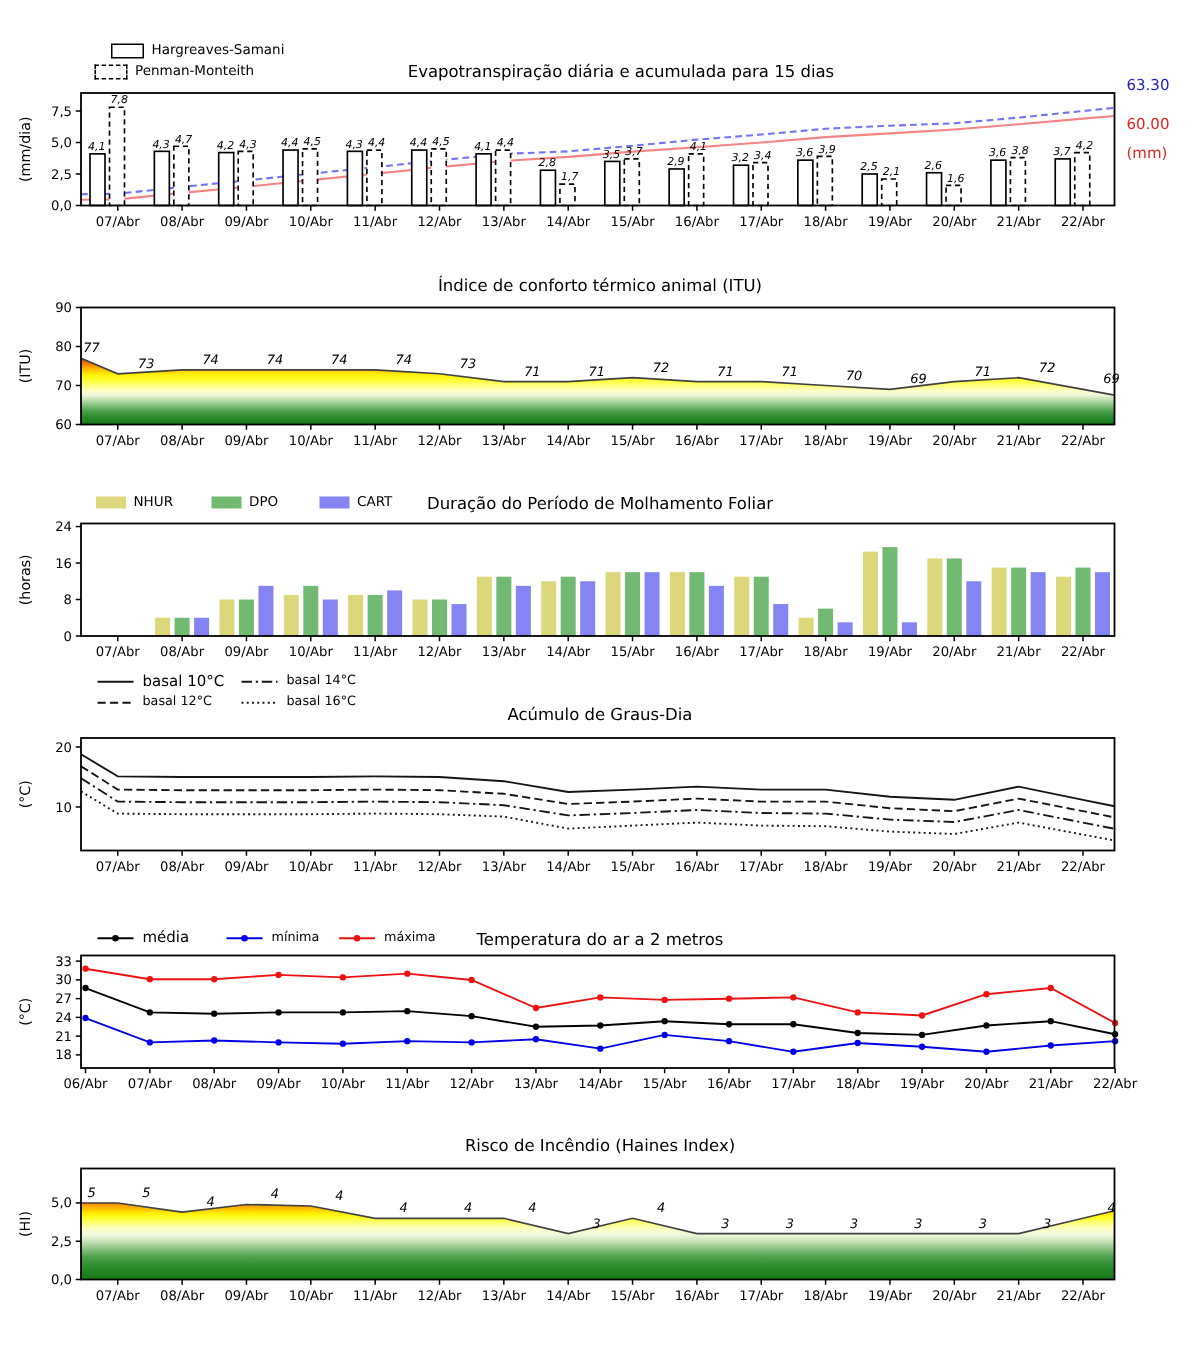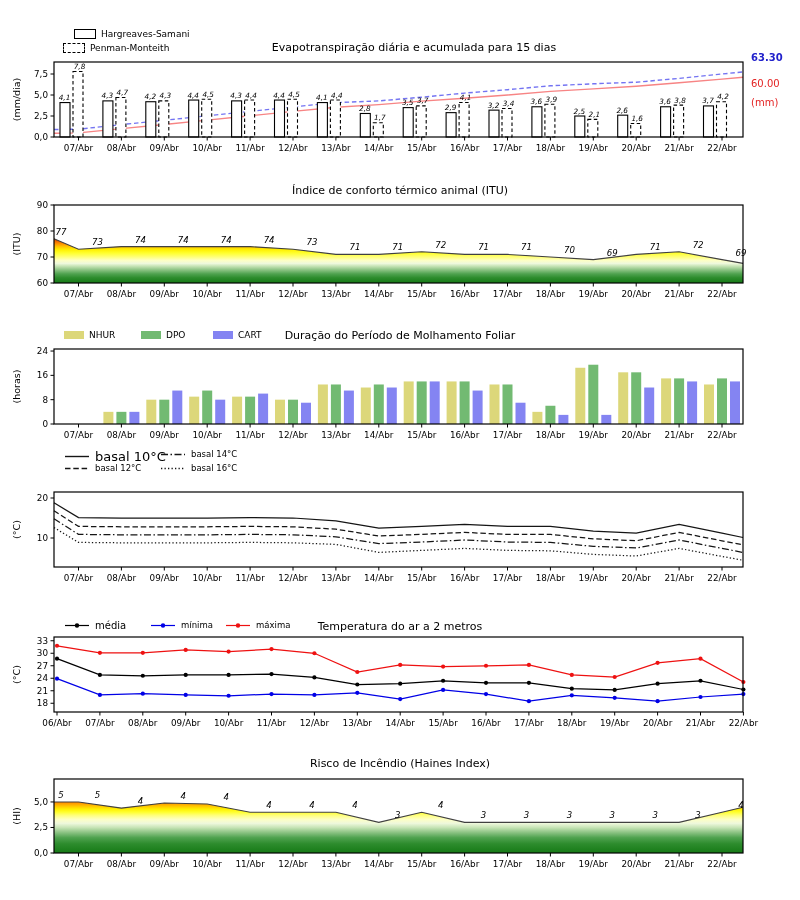--- a/index.html
+++ b/index.html
@@ -28,21 +28,21 @@
   <div class="abs legend-item" style="left:74px;top:29px;">
     <span class="sw-box"></span>
     <span class="lbl">Hargreaves-Samani</span>
   </div>
   <div class="abs legend-item" style="left:63px;top:43px;">
     <span class="sw-box dashed"></span>
     <span class="lbl">Penman-Monteith</span>
   </div>
   <div class="abs chart-title" style="top:41px;margin-left:14px;">Evapotranspiração diária e acumulada para 15 dias</div>
 
-  <div class="abs rt" style="left:751px;top:52px;color:#2222cc;font-weight:bold;">63.30</div>
+  <div class="abs rt" style="left:751px;top:52px;color:#2222cc;">63.30</div>
   <div class="abs rt" style="left:751px;top:78px;color:#e32222;">60.00</div>
   <div class="abs rt" style="left:751px;top:97px;color:#e32222;">(mm)</div>
 
   <div class="abs chart-title" style="top:184px;">Índice de conforto térmico animal (ITU)</div>
 
   <div class="abs legend-item" style="left:64px;top:330px;">
     <span class="sw-fill" style="background:#dcd77a;"></span>
     <span class="lbl">NHUR</span>
   </div>
   <div class="abs legend-item" style="left:141px;top:330px;">
@@ -52,40 +52,41 @@
   <div class="abs legend-item" style="left:213px;top:330px;">
     <span class="sw-fill" style="background:#8484f2;"></span>
     <span class="lbl">CART</span>
   </div>
   <div class="abs chart-title" style="top:329px;">Duração do Período de Molhamento Foliar</div>
 
   <div class="abs legend-item" style="left:64px;top:449px;">
     <svg width="26" height="9">
         <line x1="1" y1="4.5" x2="25" y2="4.5" stroke="#151515" stroke-width="1.4"></line>
       </svg>
-    <span class="lbl" style="font-size:13px">basal 10°C</span>
+    <span class="lbl" style="font-size:10px">basal 10°C</span>
   </div>
   <div class="abs legend-item" style="left:160px;top:449px;">
     <svg width="26" height="9">
         <line x1="1" y1="4.5" x2="25" y2="4.5" stroke="#151515" stroke-width="1.4" stroke-dasharray="7,2.5,1.5,2.5"></line>
       </svg>
     <span class="lbl" style="font-size:8.5px">basal 14°C</span>
   </div>
   <div class="abs legend-item" style="left:64px;top:463px;">
     <svg width="26" height="9">
         <line x1="1" y1="4.5" x2="25" y2="4.5" stroke="#151515" stroke-width="1.4" stroke-dasharray="5.5,2.8"></line>
       </svg>
     <span class="lbl" style="font-size:8.5px">basal 12°C</span>
   </div>
   <div class="abs legend-item" style="left:160px;top:463px;">
     <svg width="26" height="9">
         <line x1="1" y1="4.5" x2="25" y2="4.5" stroke="#151515" stroke-width="1.4" stroke-dasharray="1.3,2.2"></line>
       </svg>
     <span class="lbl" style="font-size:8.5px">basal 16°C</span>
   </div>
+  <div class="abs chart-title" style="top:470px;">Acúmulo de Graus-Dia</div>
 
   <div class="abs legend-item" style="left:64px;top:620px;">
     <svg width="26" height="9">
         <line x1="1" y1="4.5" x2="25" y2="4.5" stroke="#000" stroke-width="1.2"></line>
         <circle cx="13" cy="4.5" r="2.2" fill="#000"></circle>
       </svg>
     <span class="lbl" style="font-size:10px">média</span>
   </div>
   <div class="abs legend-item" style="left:150px;top:620px;">
     <svg width="26" height="9">

